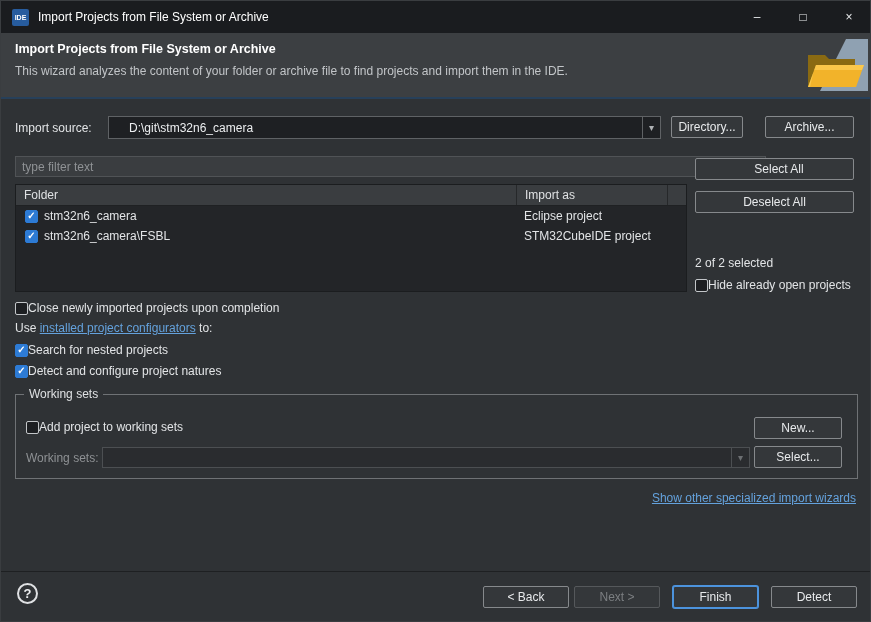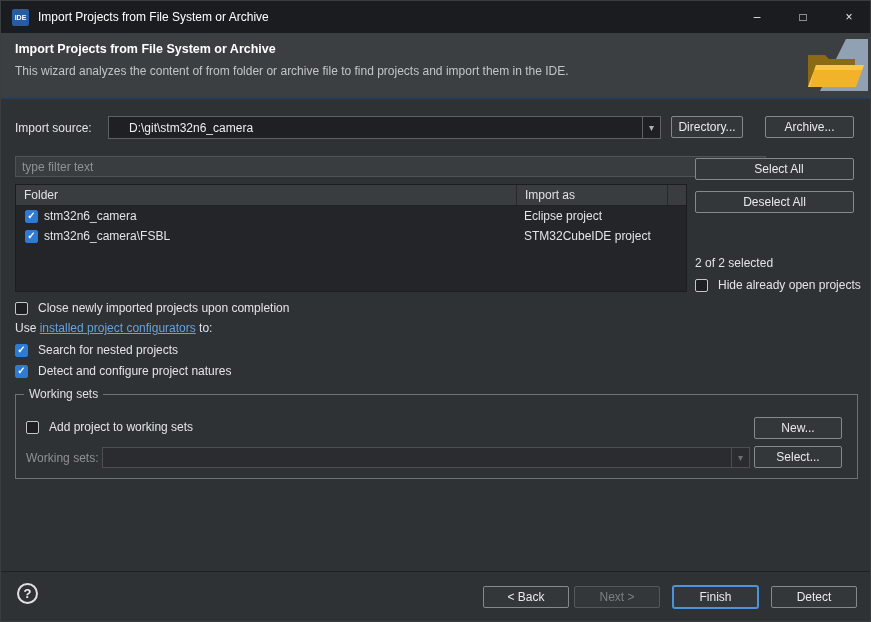--- a/index.html
+++ b/index.html
@@ -43,21 +43,21 @@
   
   .table{position:absolute;background:#232528;border:1px solid #1b1d1f;}
   .thead{display:flex;height:21px;background:#3a3d40;border-bottom:1px solid #1f2123;}
   .th{display:flex;align-items:center;padding-left:8px;border-right:1px solid #26282a;color:#dfe1e3;}
   .th-rest{flex:1;border-right:none;}
   .trow{position:relative;height:20px;display:flex;align-items:center;padding-left:9px;}
   .cell-folder{margin-left:6px;color:#e2e4e6;white-space:nowrap;}
   .cell-import{position:absolute;left:508px;color:#e2e4e6;white-space:nowrap;}
 
   
-  .check-row{position:absolute;display:flex;align-items:center;gap:10px;height:16px;white-space:nowrap;}
+  .check-row{position:absolute;display:flex;align-items:center;gap:0;height:16px;white-space:nowrap;}
   .cb{width:13px;height:13px;border:1px solid #c3c6c9;background:#1d1f22;border-radius:2px;
       display:flex;align-items:center;justify-content:center;flex:0 0 auto;}
   .cb.checked{background:#2d7bd5;border-color:#2d7bd5;}
   .cb .tick{color:#ffffff;font-size:10px;font-weight:bold;line-height:1;}
 
   .link{color:#64a2dd;text-decoration:underline;cursor:pointer;}
 
   
   .group{position:absolute;border:1px solid #6f7275;}
   .group-legend{position:absolute;top:-8px;left:8px;background:#2f3235;padding:0 5px;color:#dfe1e3;}
@@ -83,21 +83,21 @@
         <span>□</span>
       </div>
       <div class="win-btn">
         <span>×</span>
       </div>
     </div>
   </div>
 
   <div class="header">
     <div class="header-title">Import Projects from File System or Archive</div>
-    <div class="header-sub">This wizard analyzes the content of from folder or archive file to find projects and import them in the IDE.</div>
+    <div class="header-sub">This wizard analyzes the content of your folder or archive file to find projects and import them in the IDE.</div>
     <div class="banner-art">
       <svg width="70" height="52" viewBox="0 0 70 52">
         <polygon points="22,52 48,0 70,0 70,52" fill="#9db3c6" opacity="0.85"></polygon>
         <path d="M10,16 L27,16 L31,20 L57,20 L57,48 L10,48 Z" fill="#8a6a12"></path>
         <polygon points="10,48 18,26 66,26 58,48" fill="#f2b32a"></polygon>
         <polygon points="10,48 18,26 66,26 64,31 16,31 12,48" fill="#ffd35c" opacity="0.65"></polygon>
       </svg>
     </div>
   </div>
 
@@ -178,20 +178,23 @@
     <button class="btn" style="left:738px;top:22px;width:88px;">New...</button>
 
     <div class="label dim" style="left:10px;top:56px;">Working sets:</div>
     <div class="combo disabled" style="left:86px;top:52px;width:648px;height:21px;">
       <span class="combo-text"></span>
       <span class="combo-arrow">▾</span>
     </div>
     <button class="btn" style="left:738px;top:51px;width:88px;">Select...</button>
   </div>
 
+  <div class="label" style="right:14px;top:490px;left:auto;">
+    <span class="link">Show other specialized import wizards</span>
+  </div>
 
   <div class="separator"></div>
 
   <div class="help-btn">
     <span>?</span>
   </div>
 
   <button class="btn" style="left:482px;top:585px;width:86px;">&lt; Back</button>
   <button class="btn disabled" style="left:573px;top:585px;width:86px;">Next &gt;</button>
   <button class="btn default" style="left:672px;top:585px;width:85px;">Finish</button>

